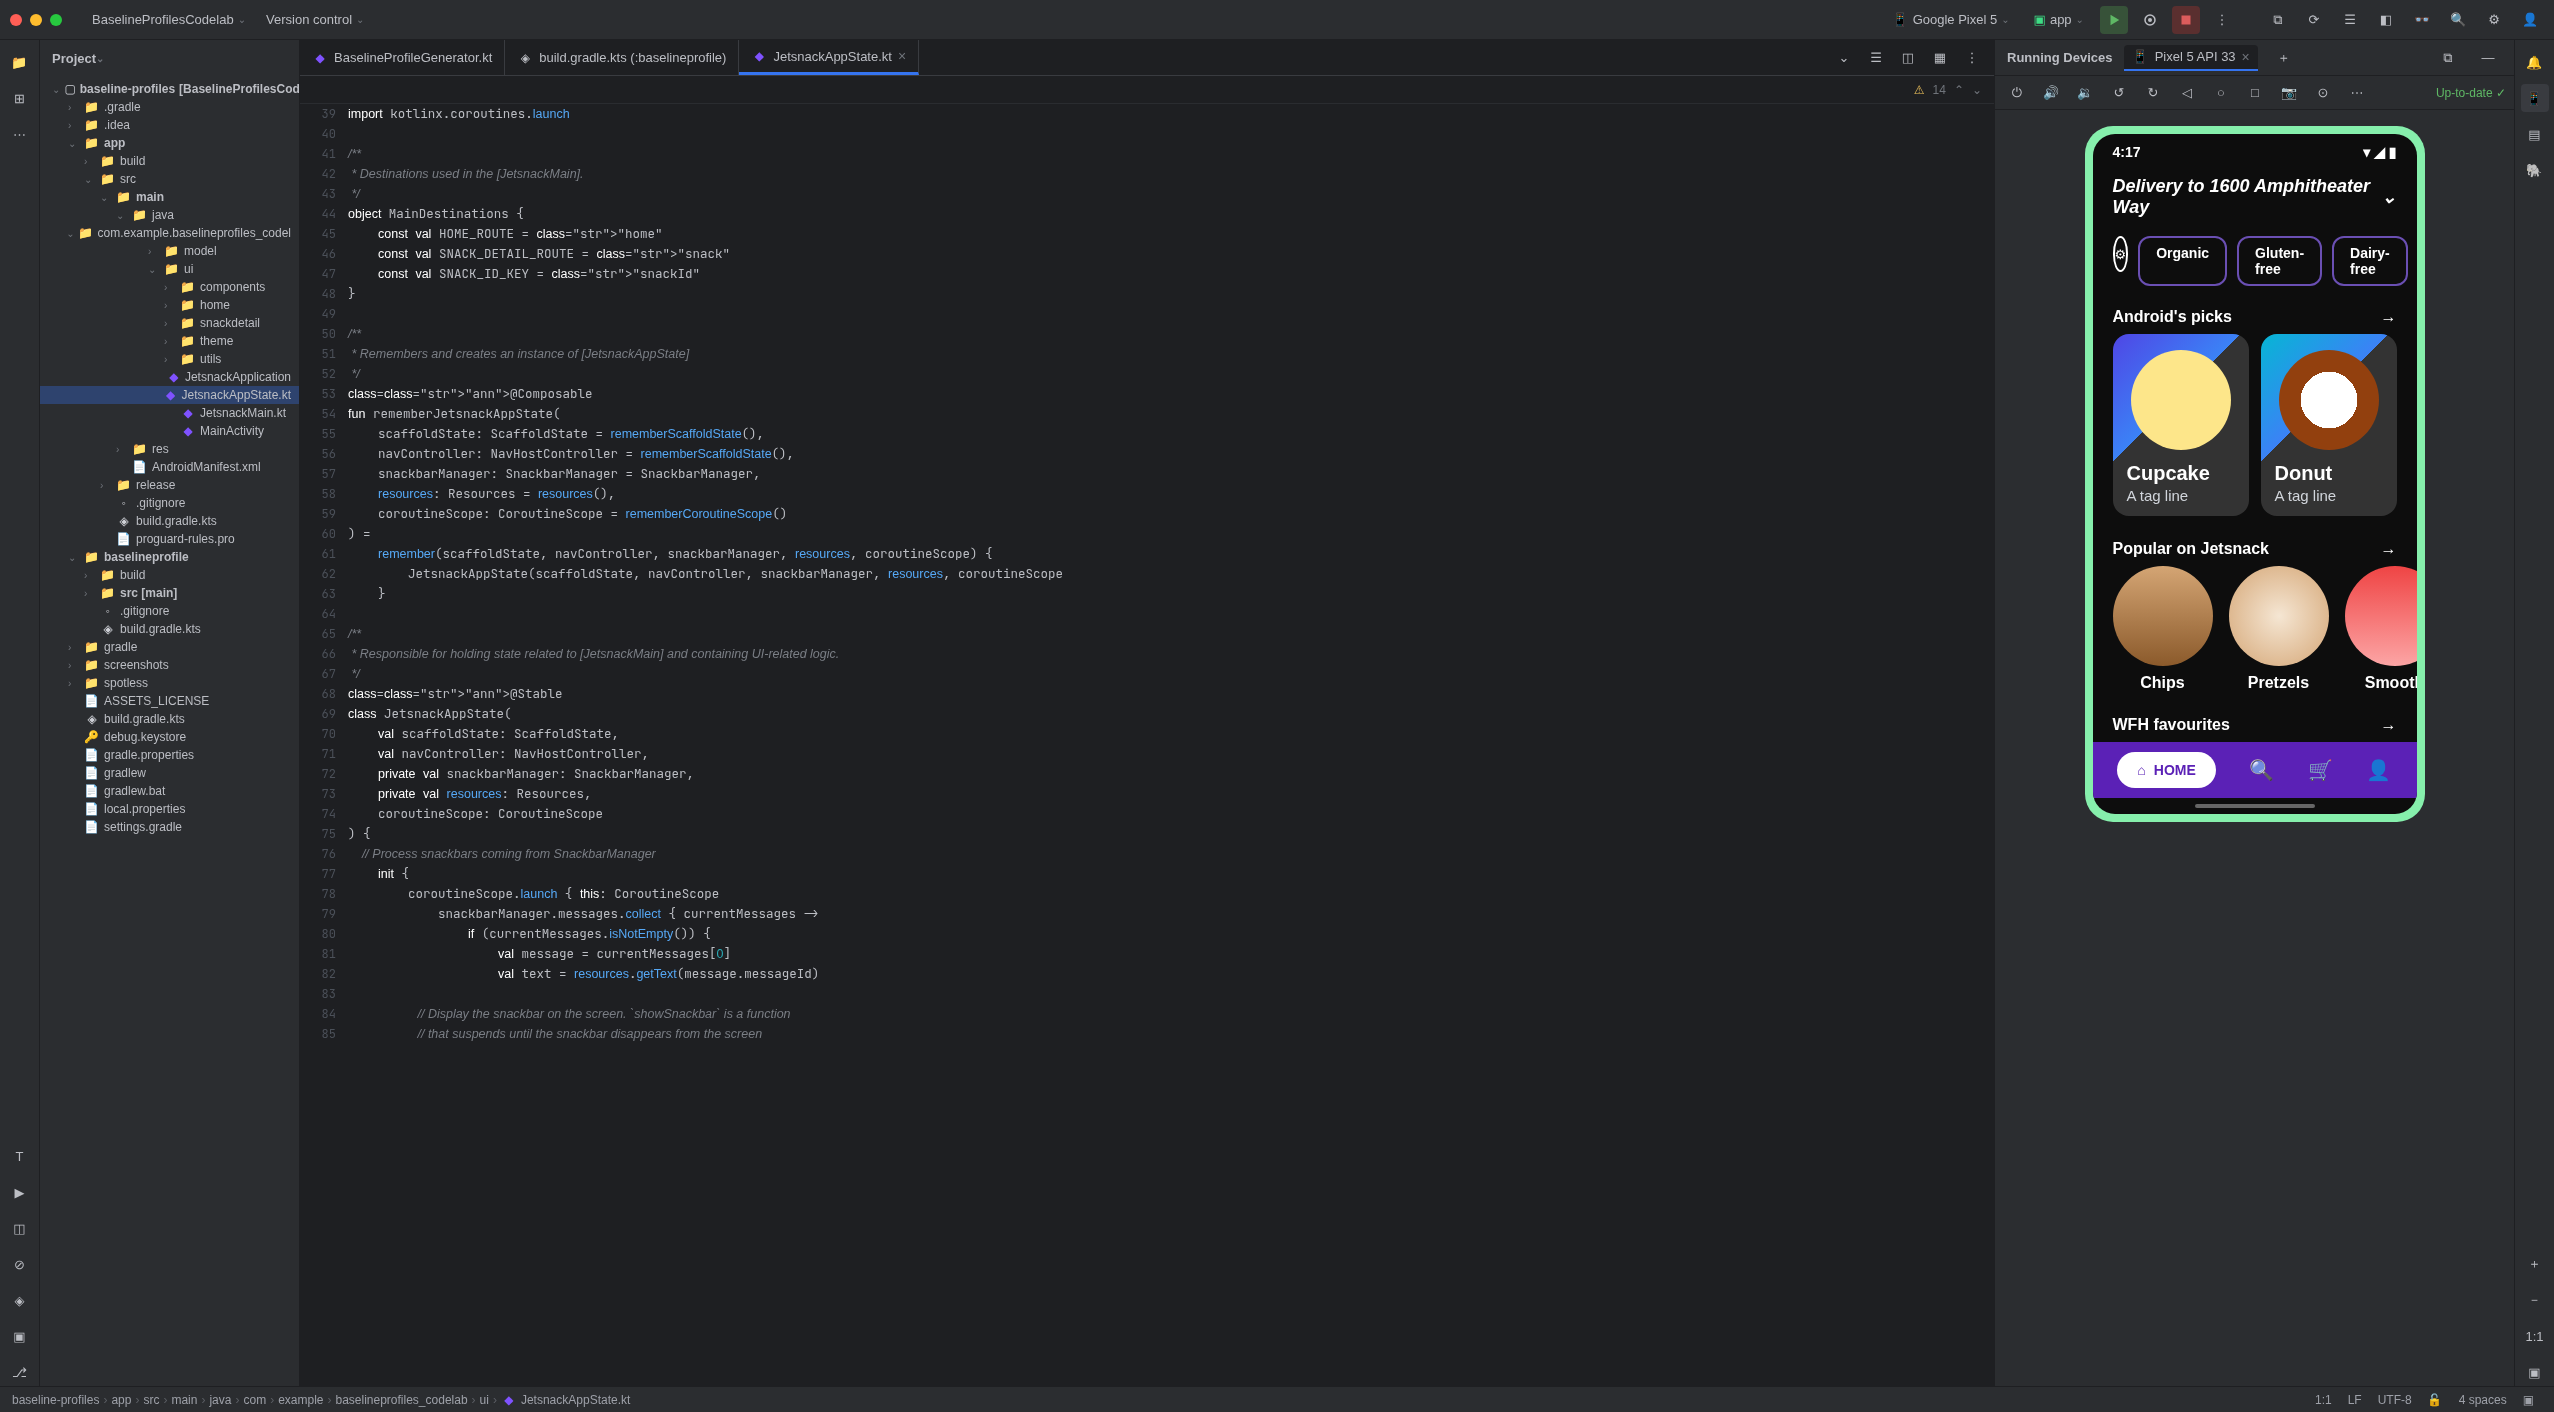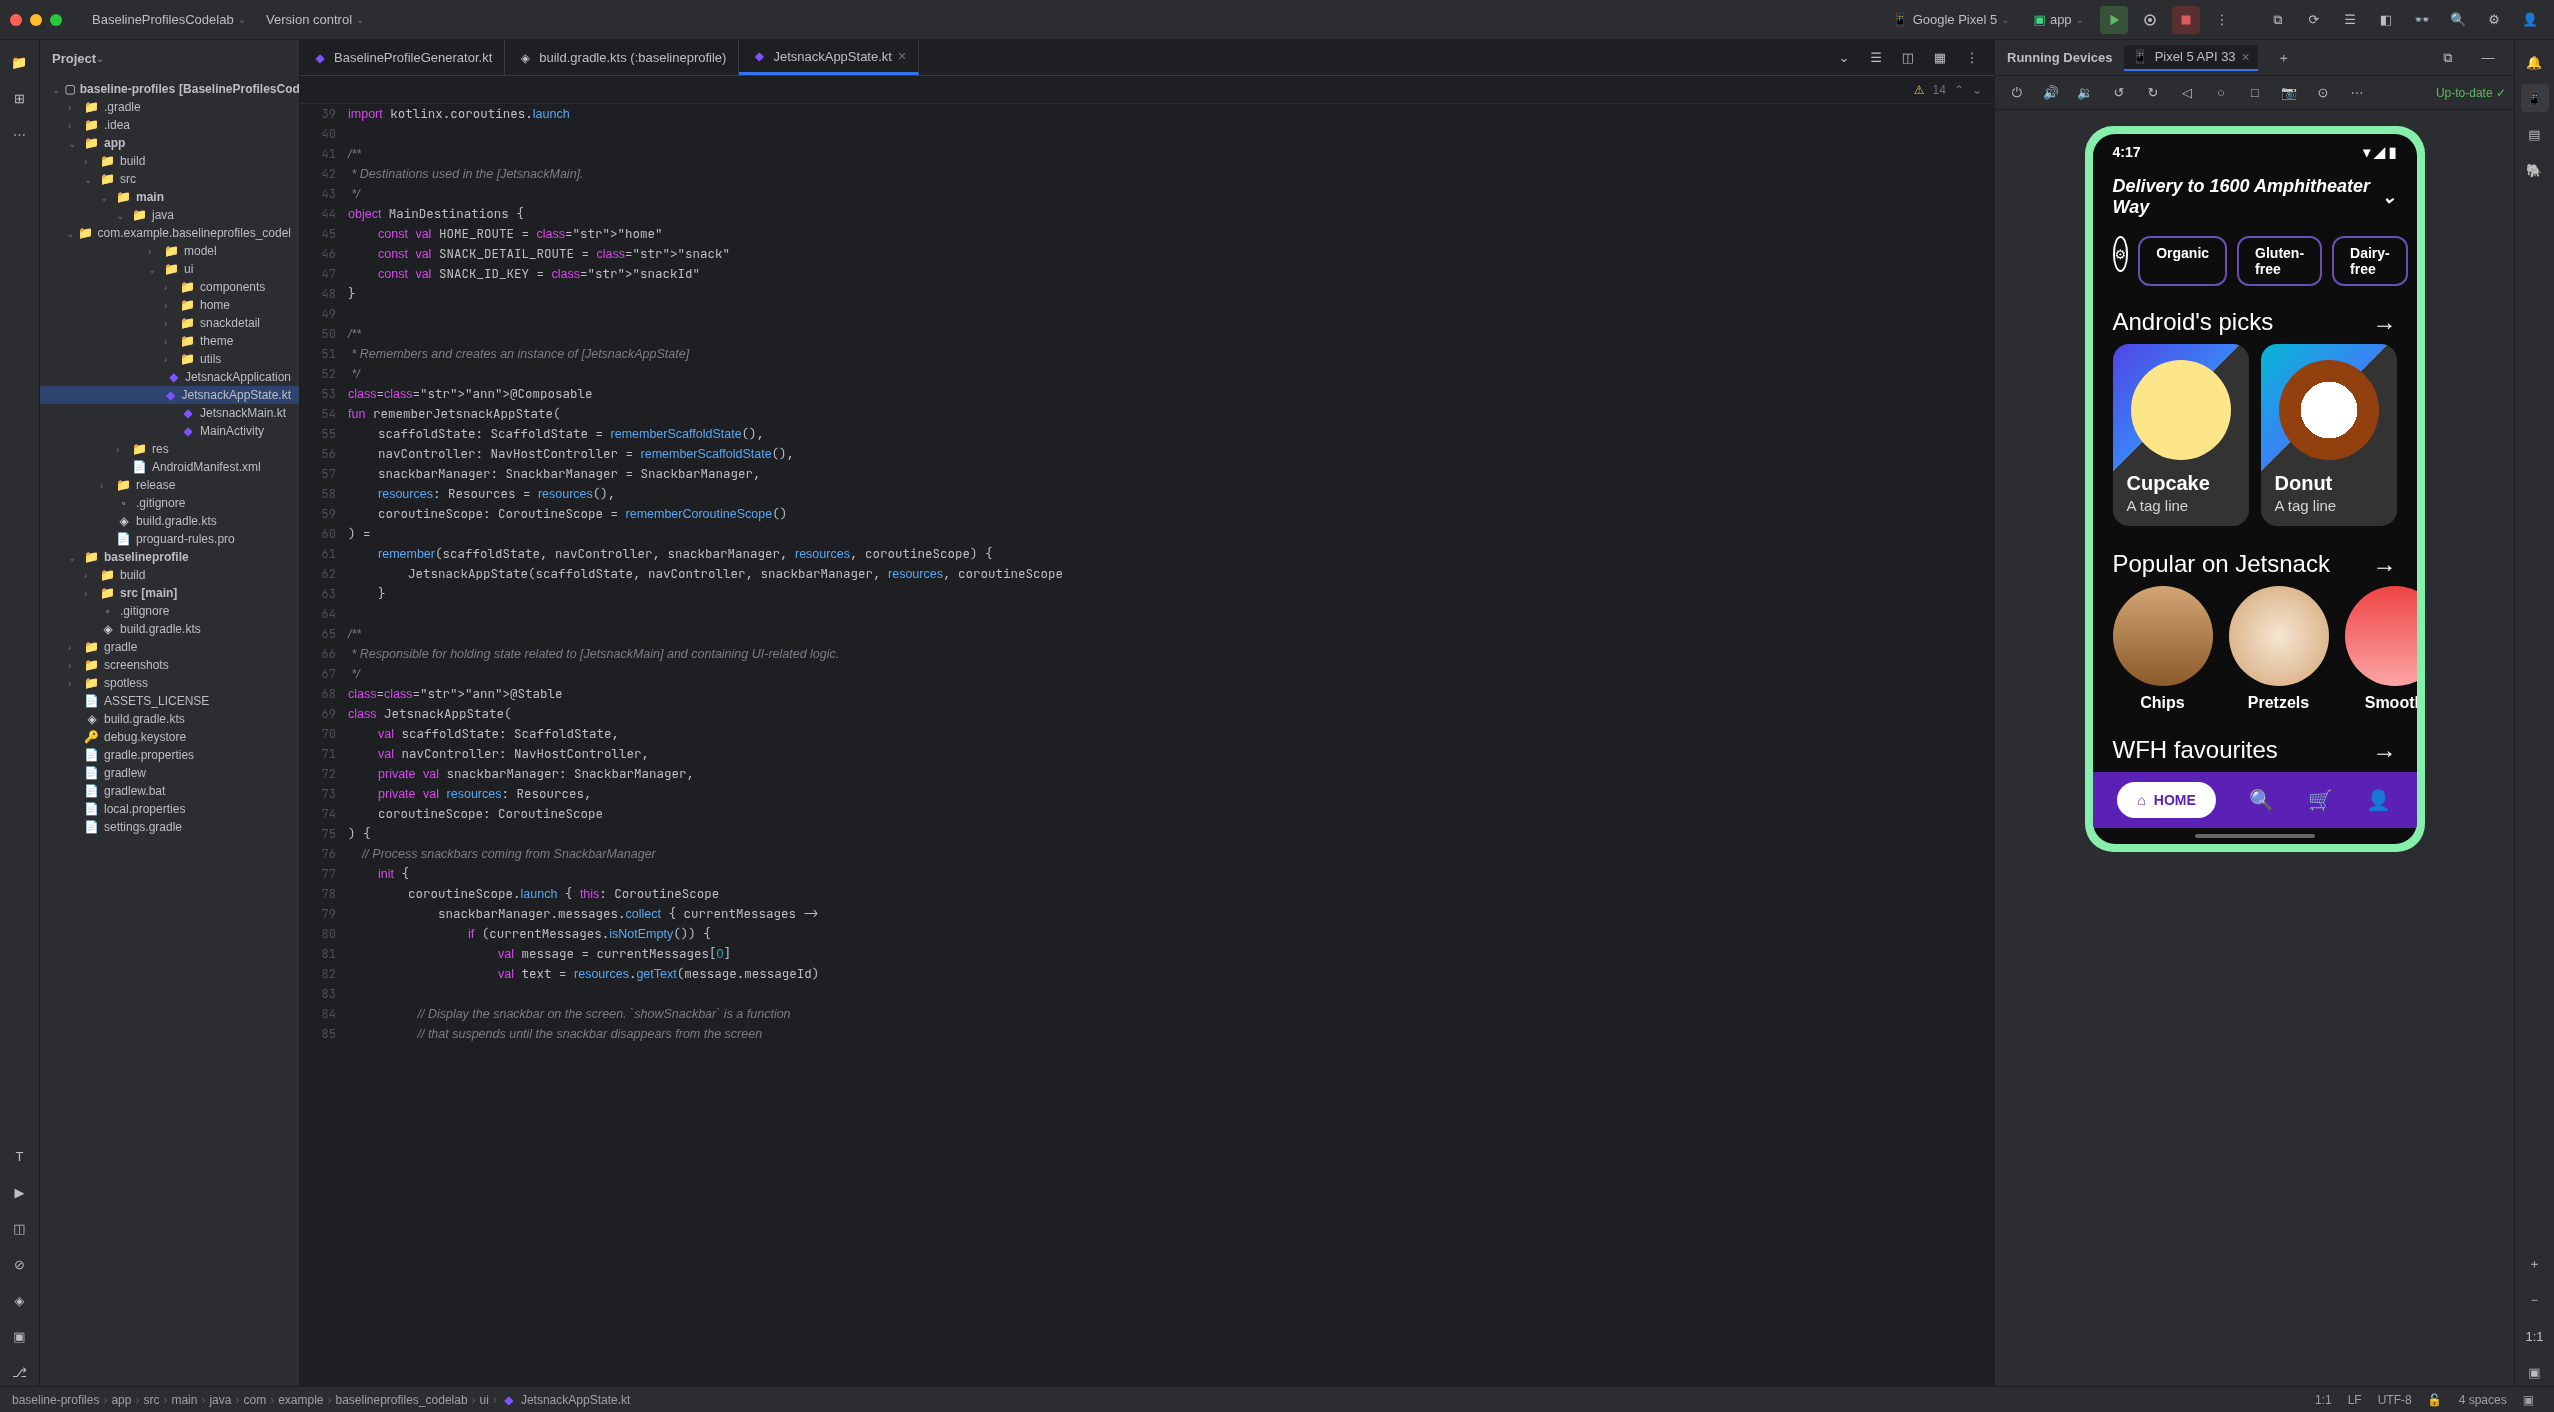--- a/index.html
+++ b/index.html
@@ -48,21 +48,21 @@
 .editor-tabs { height: 36px; display: flex; align-items: stretch; border-bottom: 1px solid #393b40; }
 .editor-tab { display: flex; align-items: center; padding: 0 12px; gap: 6px; border-right: 1px solid #393b40; cursor: pointer; font-size: 13px; color: #bcbec4; }
 .editor-tab.active { border-bottom: 3px solid #3574f0; }
 .tab-close { color: #6f737a; font-size: 14px; }
 .tab-actions { margin-left: auto; display: flex; align-items: center; gap: 4px; padding: 0 8px; }
 .editor-content { flex: 1; display: flex; overflow: hidden; position: relative; }
 .editor-info-bar { height: 28px; display: flex; align-items: center; justify-content: flex-end; padding: 0 12px; gap: 8px; font-size: 12px; color: #6f737a; border-bottom: 1px solid #2a2c30; }
 .warn-badge { color: #f2c55c; }
 .gutter { width: 44px; background: #1e1f22; text-align: right; padding-right: 8px; color: #4b5059; font-family: "JetBrains Mono", monospace; font-size: 12px; line-height: 20px; user-select: none; }
 .code { flex: 1; font-family: "JetBrains Mono", Consolas, monospace; font-size: 12.5px; line-height: 20px; overflow: auto; padding-left: 4px; white-space: pre; color: #bcbec4; }
-.kw { color: #d946ef; }
+.kw { color: #ffffff; }
 .com { color: #7a7e85; font-style: italic; }
 .fn { color: #56a8f5; }
 .num { color: #2aacb8; }
 
 
 .device-panel { width: 520px; background: #2b2d30; display: flex; flex-direction: column; border-left: 1px solid #1e1f22; }
 .device-header { height: 36px; display: flex; align-items: center; padding: 0 12px; gap: 12px; border-bottom: 1px solid #1e1f22; }
 .device-header-title { font-weight: 600; }
 .device-tab { display: flex; align-items: center; gap: 6px; padding: 4px 8px; background: #1e1f22; border-radius: 4px 4px 0 0; border-bottom: 2px solid #3574f0; }
 .device-ctrl { height: 34px; display: flex; align-items: center; padding: 0 8px; gap: 6px; border-bottom: 1px solid #1e1f22; }
@@ -70,21 +70,21 @@
 .device-status { color: #5fb865; font-size: 12px; }
 .device-screen-wrap { flex: 1; display: flex; justify-content: center; align-items: flex-start; padding: 16px; overflow: auto; }
 .phone-frame { width: 340px; background: #86efac; border-radius: 28px; padding: 8px; }
 .phone-screen { background: #0d0d0d; border-radius: 22px; overflow: hidden; color: #fff; font-family: -apple-system, sans-serif; }
 .phone-status { display: flex; justify-content: space-between; padding: 10px 20px 6px; font-size: 14px; font-weight: 600; }
 .phone-status-icons { display: flex; gap: 4px; }
 .phone-delivery { display: flex; justify-content: space-between; align-items: center; padding: 10px 20px; font-size: 18px; font-weight: 600; font-style: italic; }
 .phone-chips { display: flex; gap: 10px; padding: 8px 20px 14px; overflow: hidden; }
 .chip-round { width: 36px; height: 36px; border: 2px solid #fff; border-radius: 50%; display: flex; align-items: center; justify-content: center; }
 .chip { border: 2px solid #6a4fb3; color: #fff; padding: 7px 16px; border-radius: 12px; font-size: 14px; font-weight: 600; }
-.section-title { display: flex; justify-content: space-between; align-items: center; padding: 8px 20px; font-size: 24px; font-weight: 400; }
+.section-title { display: flex; justify-content: space-between; align-items: center; padding: 8px 20px; font-size: 16px; font-weight: 700; }
 .picks-row { display: flex; gap: 12px; padding: 0 20px 16px; overflow: hidden; }
 .pick-card { width: 150px; border-radius: 16px; overflow: hidden; position: relative; padding-bottom: 12px; }
 .pick-card.blue { background: linear-gradient(135deg, #4f46e5 0%, #3b82f6 40%, #333 40%); }
 .pick-card.teal { background: linear-gradient(135deg, #06b6d4 0%, #3b82f6 40%, #333 40%); }
 .pick-img { width: 100px; height: 100px; border-radius: 50%; background: #fde68a; margin: 16px auto 12px; display: block; }
 .pick-img.donut { background: radial-gradient(circle, #fff 40%, #92400e 40%); }
 .pick-name { font-size: 20px; font-weight: 700; padding: 0 14px; }
 .pick-tag { font-size: 15px; color: #d1d5db; padding: 2px 14px 0; }
 .popular-row { display: flex; gap: 16px; padding: 0 20px 16px; overflow: hidden; }
 .pop-item { display: flex; flex-direction: column; align-items: center; gap: 8px; }

